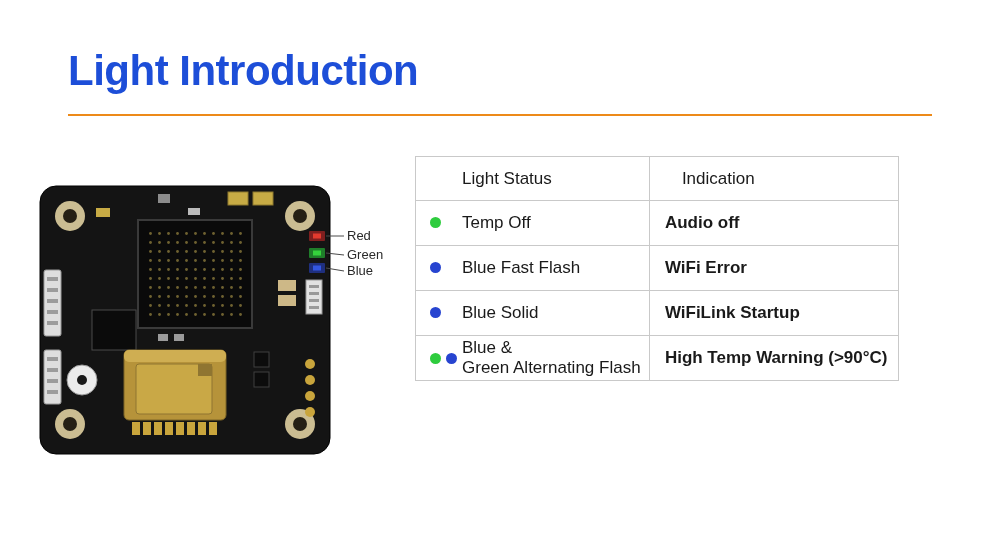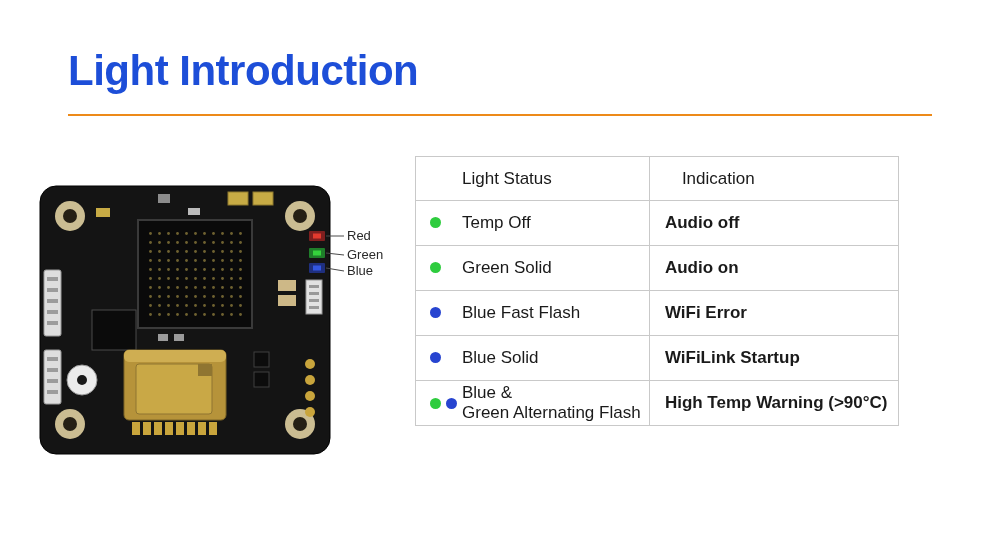--- a/index.html
+++ b/index.html
@@ -184,31 +184,20 @@
       <div class="status-inner">
         <span class="dots">
                 <span class="dot" style="background: rgb(46, 204, 62);"></span>
               </span>
         <span class="status-text">Temp Off</span>
       </div>
     </td>
     <td class="ind-cell">Audio off</td>
   </tr>
 
-  <tr>
-    <td class="status-cell">
-      <div class="status-inner">
-        <span class="dots">
-                <span class="dot" style="background: rgb(46, 204, 62);"></span>
-              </span>
-        <span class="status-text">Green Solid</span>
-      </div>
-    </td>
-    <td class="ind-cell">Audio on</td>
-  </tr>
 
 
 
   <tr>
     <td class="status-cell">
       <div class="status-inner">
         <span class="dots">
                 <span class="dot" style="background: rgb(39, 68, 208);"></span>
               </span>
         <span class="status-text">Blue Fast Flash</span>

